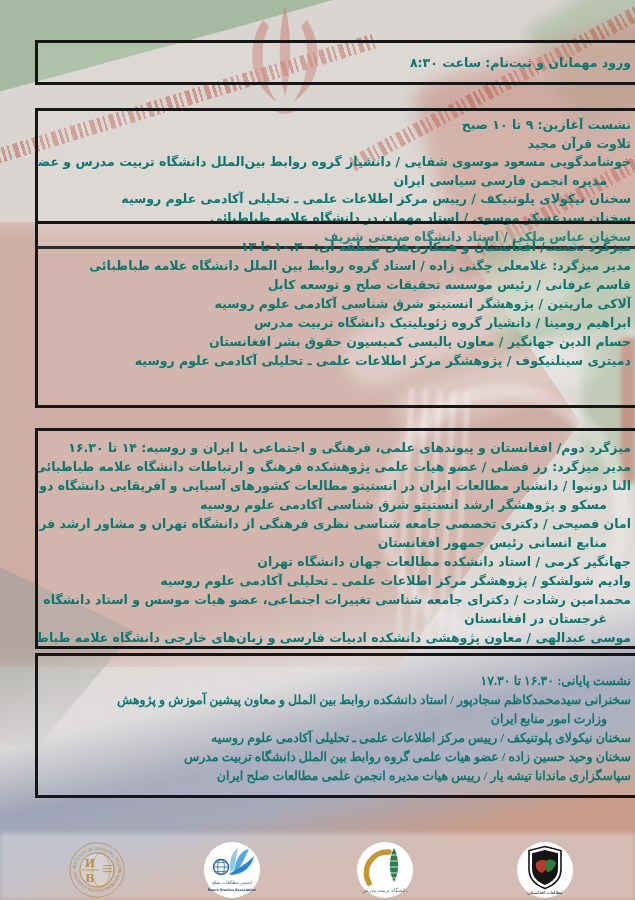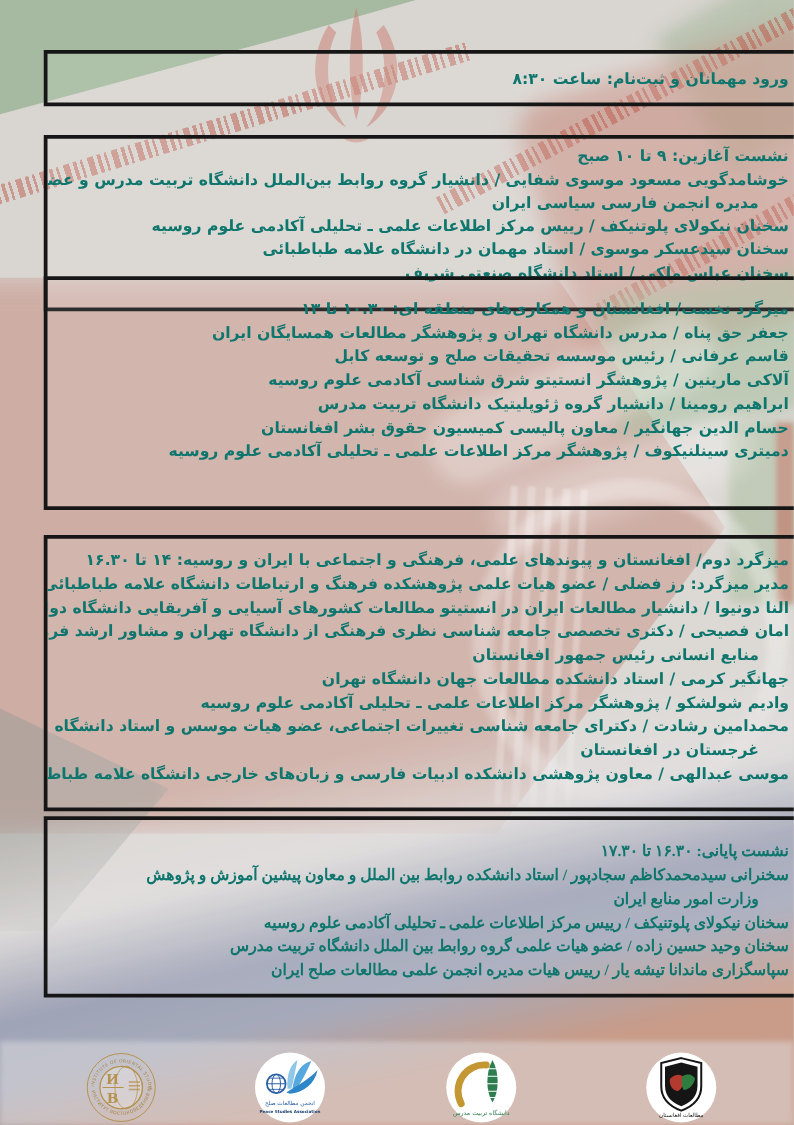--- a/index.html
+++ b/index.html
@@ -101,39 +101,41 @@
     <div class="gray1"></div>
     <div class="russia"></div>
     <div class="logostrip-bg"></div>
   </div>
 
   <div class="session-box box1">
       <div class="line">ورود مهمانان و ثبت‌نام: ساعت ۸:۳۰</div>
     </div>
   <div class="session-box box2">
       <div class="line">نشست آغازین: ۹ تا ۱۰ صبح</div>
+      <div class="line">تلاوت قرآن مجید</div>
       <div class="line">خوشامدگویی مسعود موسوی شفایی / دانشیار گروه روابط بین‌الملل دانشگاه تربیت مدرس و عضو هیات</div>
       <div class="line cont">مدیره انجمن فارسی سیاسی ایران</div>
       <div class="line">سخنان نیکولای پلوتنیکف / رییس مرکز اطلاعات علمی ـ تحلیلی آکادمی علوم روسیه</div>
       <div class="line">سخنان سیدعسکر موسوی / استاد مهمان در دانشگاه علامه طباطبائی</div>
       <div class="line">سخنان عباس ملکی / استاد دانشگاه صنعتی شریف</div>
     </div>
   <div class="session-box box3">
       <div class="line">میزگرد نخست/ افغانستان و همکاری‌های منطقه ای: ۱۰.۳۰ تا ۱۳</div>
-      <div class="line">جعفر حق پناه / مدرس دانشگاه تهران و پژوهشگر مطالعات همسایگان ایران</div>
+      <div class="line">مدیر میزگرد: غلامعلی چگنی زاده / استاد گروه روابط بین الملل دانشگاه علامه طباطبائی</div>
       <div class="line">قاسم عرفانی / رئیس موسسه تحقیقات صلح و توسعه کابل</div>
       <div class="line">آلاکی مارینین / پژوهشگر انستیتو شرق شناسی آکادمی علوم روسیه</div>
       <div class="line">ابراهیم رومینا / دانشیار گروه ژئوپلیتیک دانشگاه تربیت مدرس</div>
       <div class="line">حسام الدین جهانگیر / معاون پالیسی کمیسیون حقوق بشر افغانستان</div>
       <div class="line">دمیتری سینلنیکوف / پژوهشگر مرکز اطلاعات علمی ـ تحلیلی آکادمی علوم روسیه</div>
     </div>
   <div class="session-box box4">
       <div class="line">میزگرد دوم/ افغانستان و پیوندهای علمی، فرهنگی و اجتماعی با ایران و روسیه: ۱۴ تا ۱۶.۳۰</div>
       <div class="line">مدیر میزگرد: رز فضلی / عضو هیات علمی پژوهشکده فرهنگ و ارتباطات دانشگاه علامه طباطبائی</div>
       <div class="line">النا دونیوا / دانشیار مطالعات ایران در انستیتو مطالعات کشورهای آسیایی و آفریقایی دانشگاه دولتی</div>
+      <div class="line cont">مسکو و پژوهشگر ارشد انستیتو شرق شناسی آکادمی علوم روسیه</div>
       <div class="line">امان فصیحی / دکتری تخصصی جامعه شناسی نظری فرهنگی از دانشگاه تهران و مشاور ارشد فرهنگی و</div>
       <div class="line cont">منابع انسانی رئیس جمهور افغانستان</div>
       <div class="line">جهانگیر کرمی / استاد دانشکده مطالعات جهان دانشگاه تهران</div>
       <div class="line">وادیم شولشکو / پژوهشگر مرکز اطلاعات علمی ـ تحلیلی آکادمی علوم روسیه</div>
       <div class="line">محمدامین رشادت / دکترای جامعه شناسی تغییرات اجتماعی، عضو هیات موسس و استاد دانشگاه</div>
       <div class="line cont">غرجستان در افغانستان</div>
       <div class="line">موسی عبدالهی / معاون پژوهشی دانشکده ادبیات فارسی و زبان‌های خارجی دانشگاه علامه طباطبائی</div>
     </div>
   <div class="session-box box5">
       <div class="line">نشست پایانی: ۱۶.۳۰ تا ۱۷.۳۰</div>

